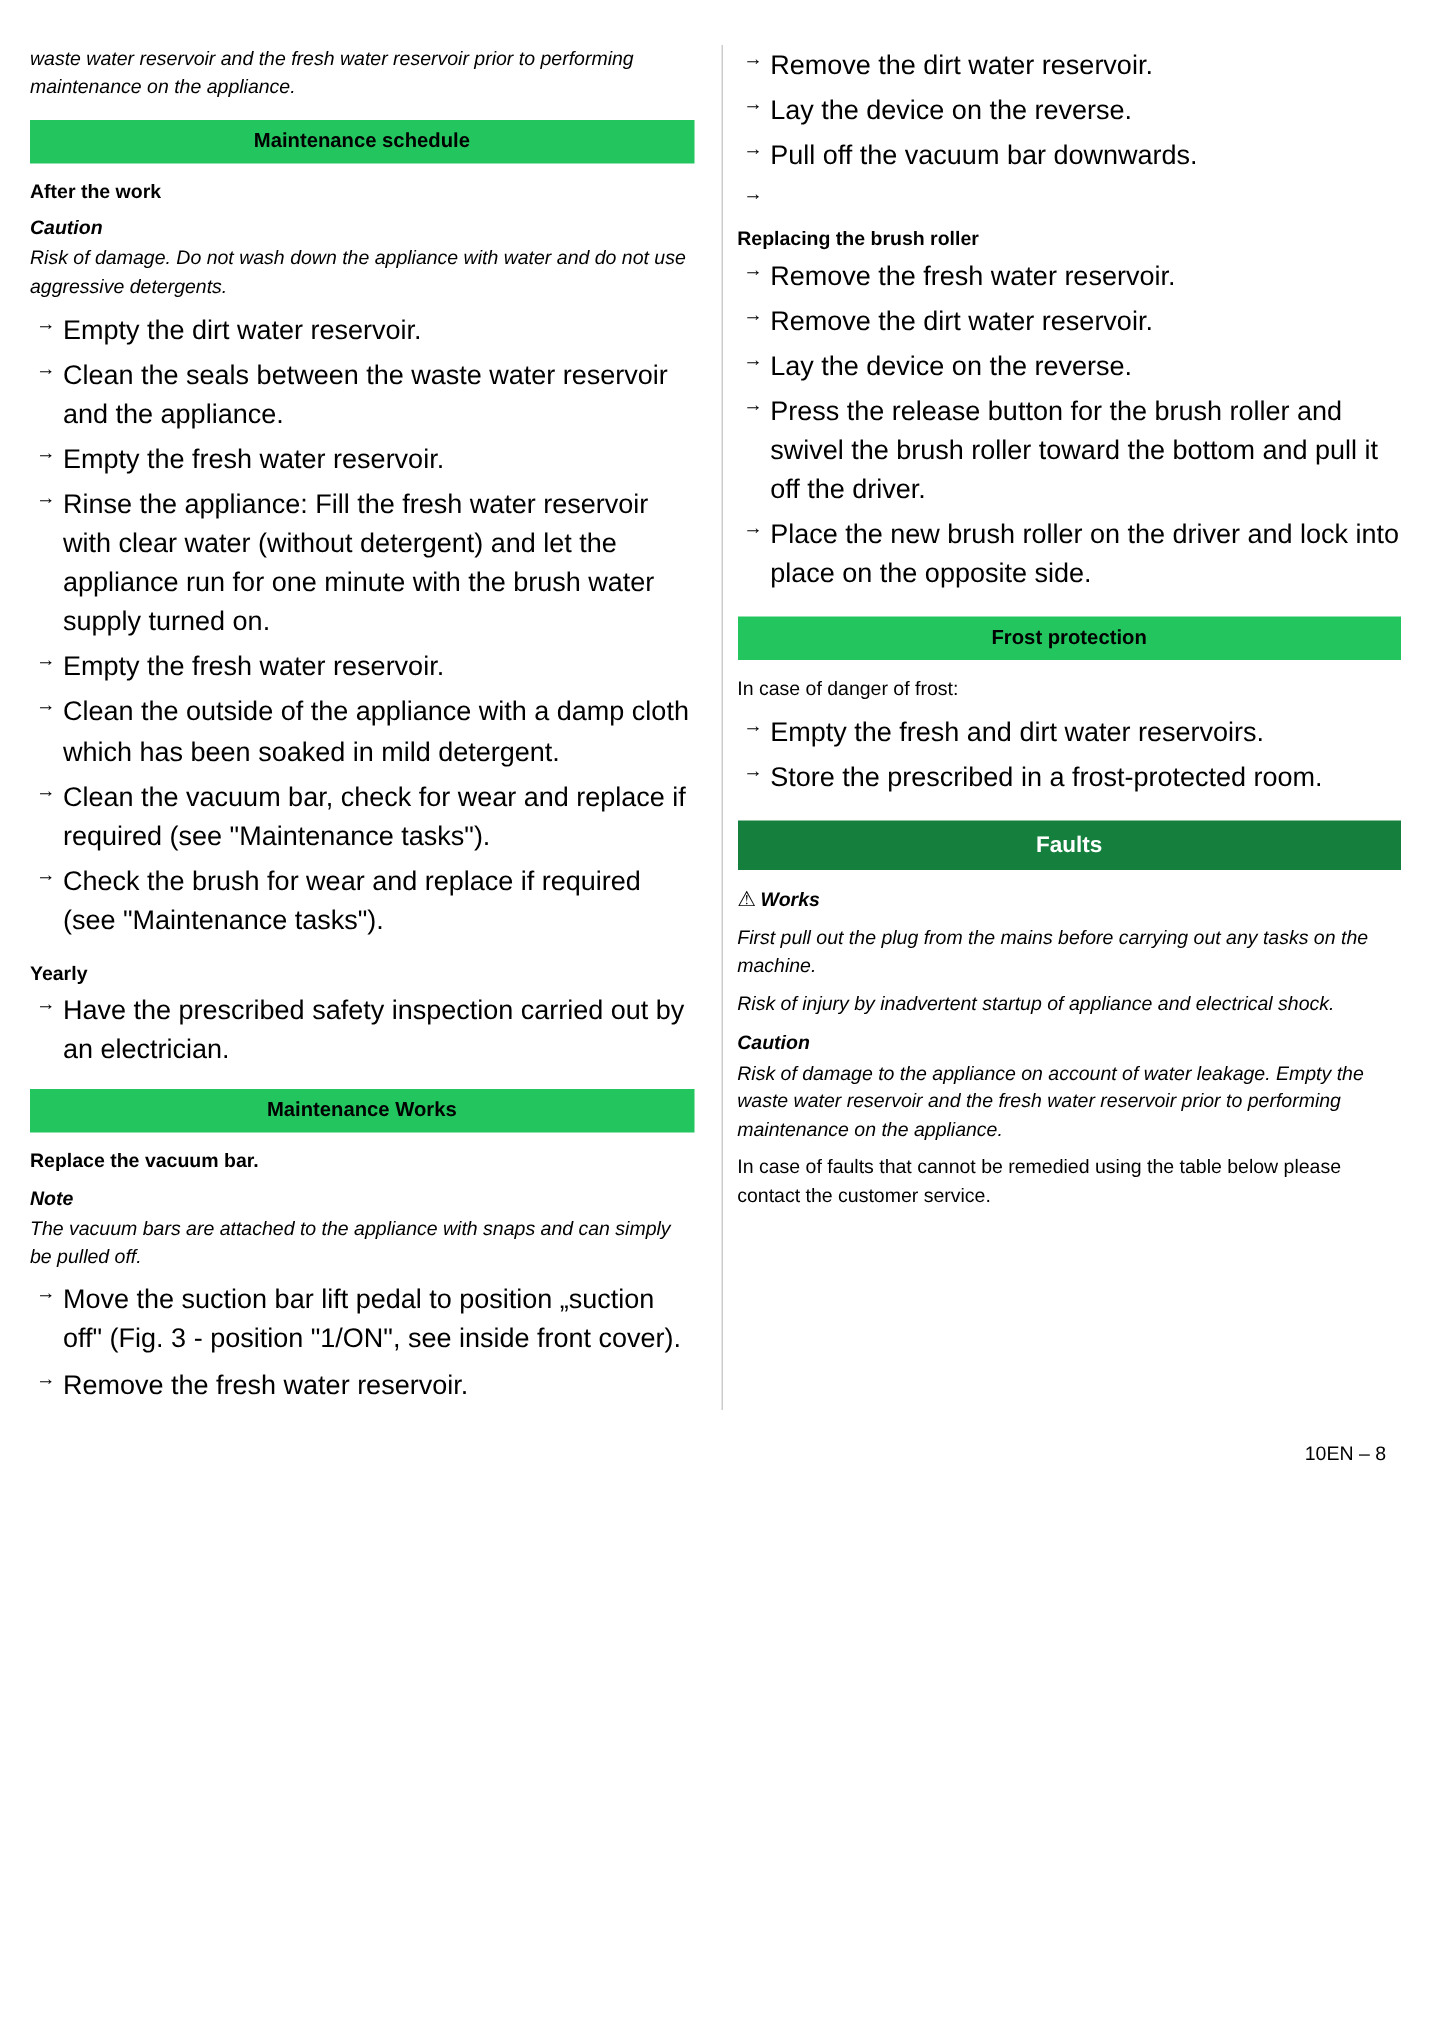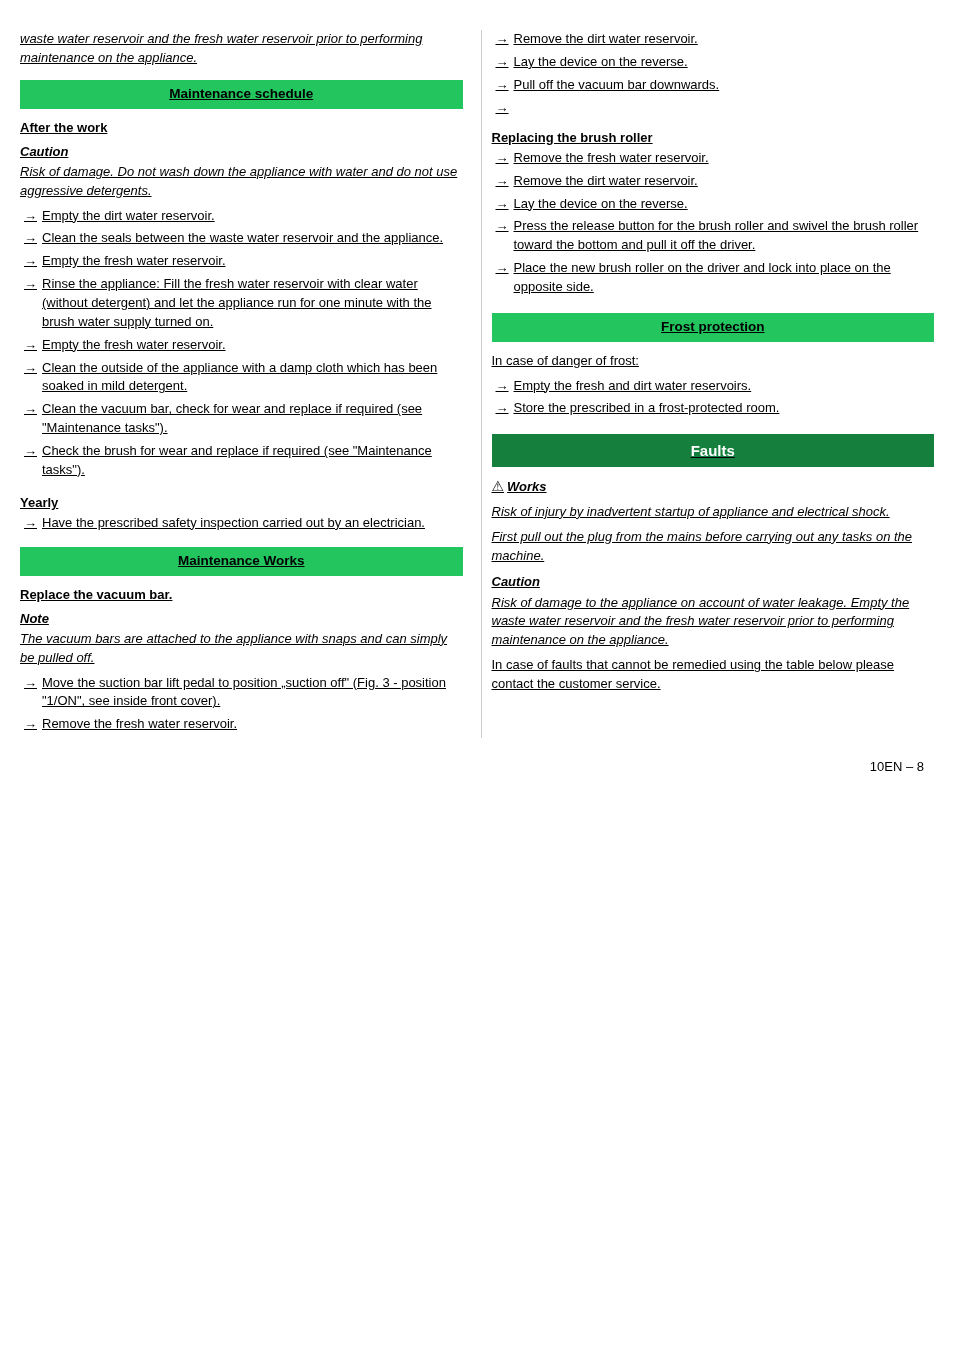--- a/index.html
+++ b/index.html
@@ -12,21 +12,20 @@
       width: 954px;
       min-height: 1354px;
       padding: 20px 0;
     }
     .page {
       display: flex;
       flex-direction: row;
       width: 954px;
       padding: 10px 20px;
       gap: 8px;
-      text-decoration: underline;
     }
     .col-left {
       flex: 1;
       padding-right: 10px;
     }
     .col-right {
       flex: 1;
       padding-left: 10px;
       border-left: 1px solid #ccc;
     }
@@ -85,21 +84,21 @@
       margin-bottom: 4px;
       padding-left: 4px;
     }
     .arrow {
       font-size: 13px;
       margin-right: 5px;
       flex-shrink: 0;
       margin-top: 0px;
     }
     .arrow-text {
-      font-size: 13px;
+      font-size: 18px;
       line-height: 1.45;
     }
     .normal-text {
       font-size: 13px;
       line-height: 1.45;
       margin-bottom: 6px;
     }
     .page-footer {
       display: flex;
       flex-direction: row;
@@ -232,22 +231,22 @@
     <div class="arrow-item">
       <span class="arrow">→</span>
       <span class="arrow-text">Store the prescribed in a frost-protected room.</span>
     </div>
 
     <div class="section-header-dark" style="margin-top:16px;">Faults</div>
 
     <div style="margin-bottom:6px;">
       <span class="warning-symbol">⚠</span><span class="danger-title">Works</span>
     </div>
+    <p class="italic-block">First pull out the plug from the mains before carrying out any tasks on the machine.</p>
     <p class="italic-block">Risk of injury by inadvertent startup of appliance and electrical shock.</p>
-    <p class="italic-block">First pull out the plug from the mains before carrying out any tasks on the machine.</p>
 
     <div class="caution-title" style="margin-top:8px;">Caution</div>
     <p class="italic-block">Risk of damage to the appliance on account of water leakage. Empty the waste water reservoir and the fresh water reservoir prior to performing maintenance on the appliance.</p>
     <p class="normal-text">In case of faults that cannot be remedied using the table below please contact the customer service.</p>
   </div>
 </div>
 
 <div class="page-footer">
   <span>10</span>
   <span>EN – 8</span>

